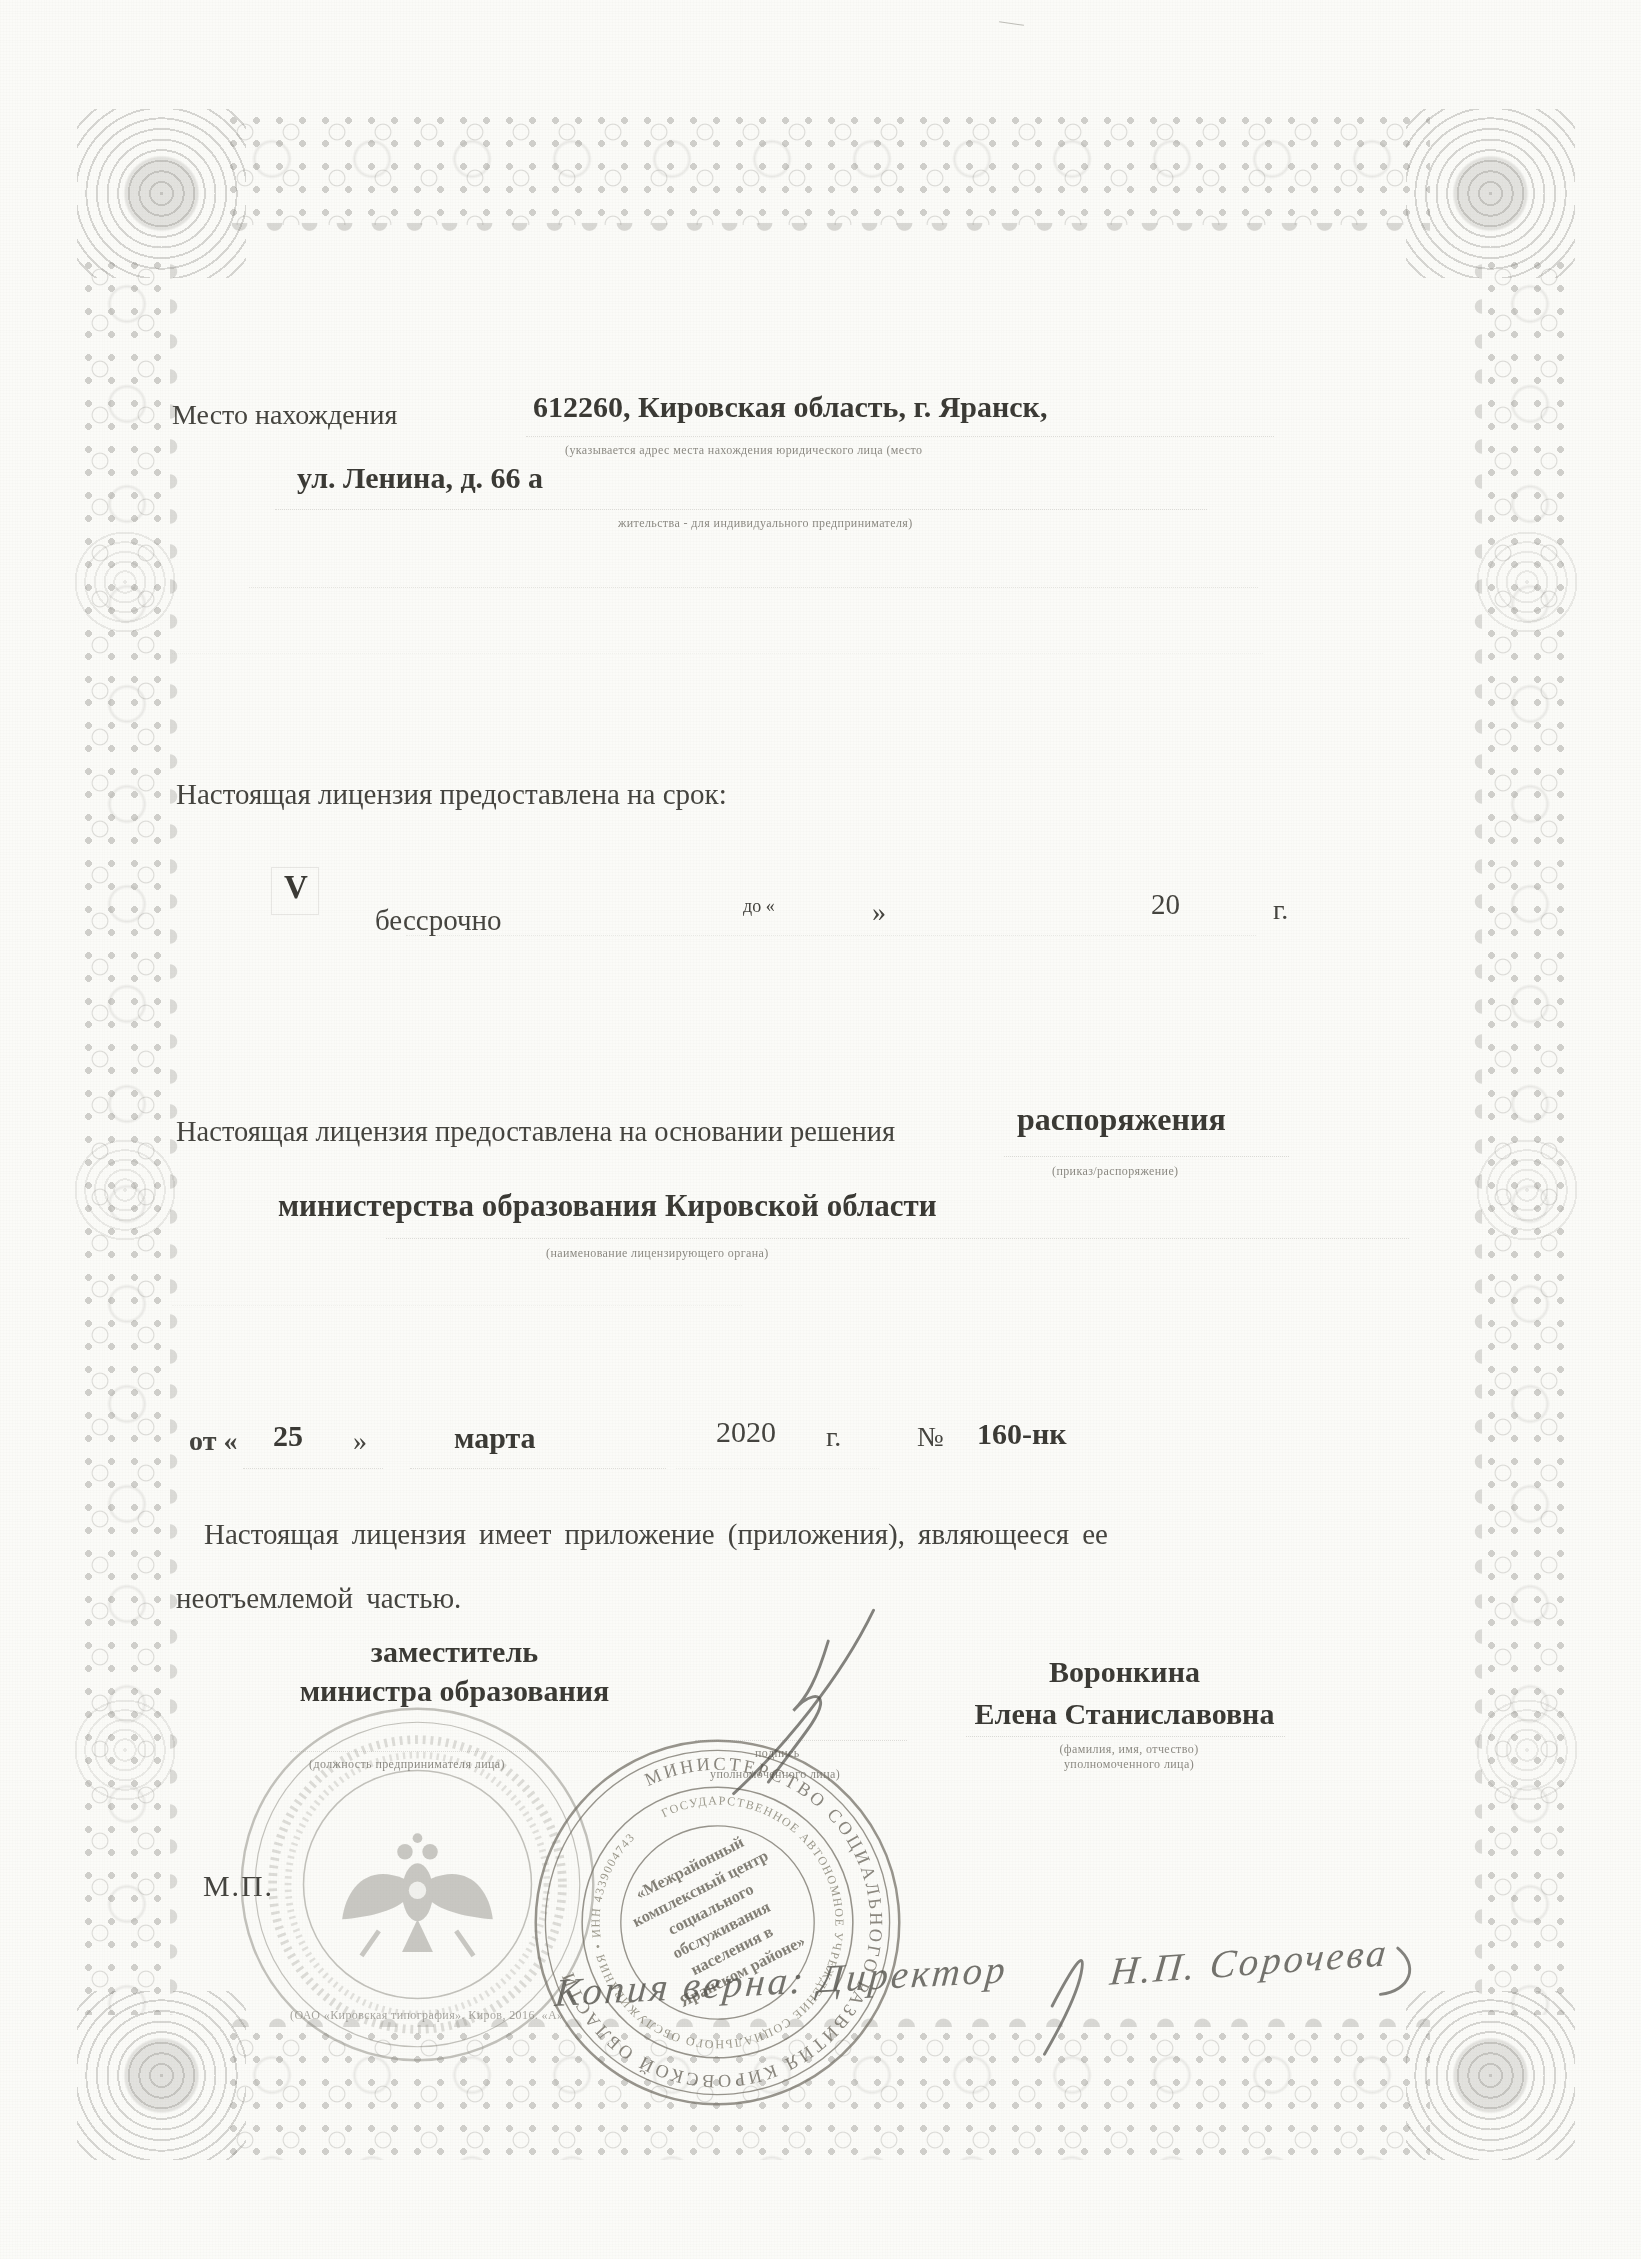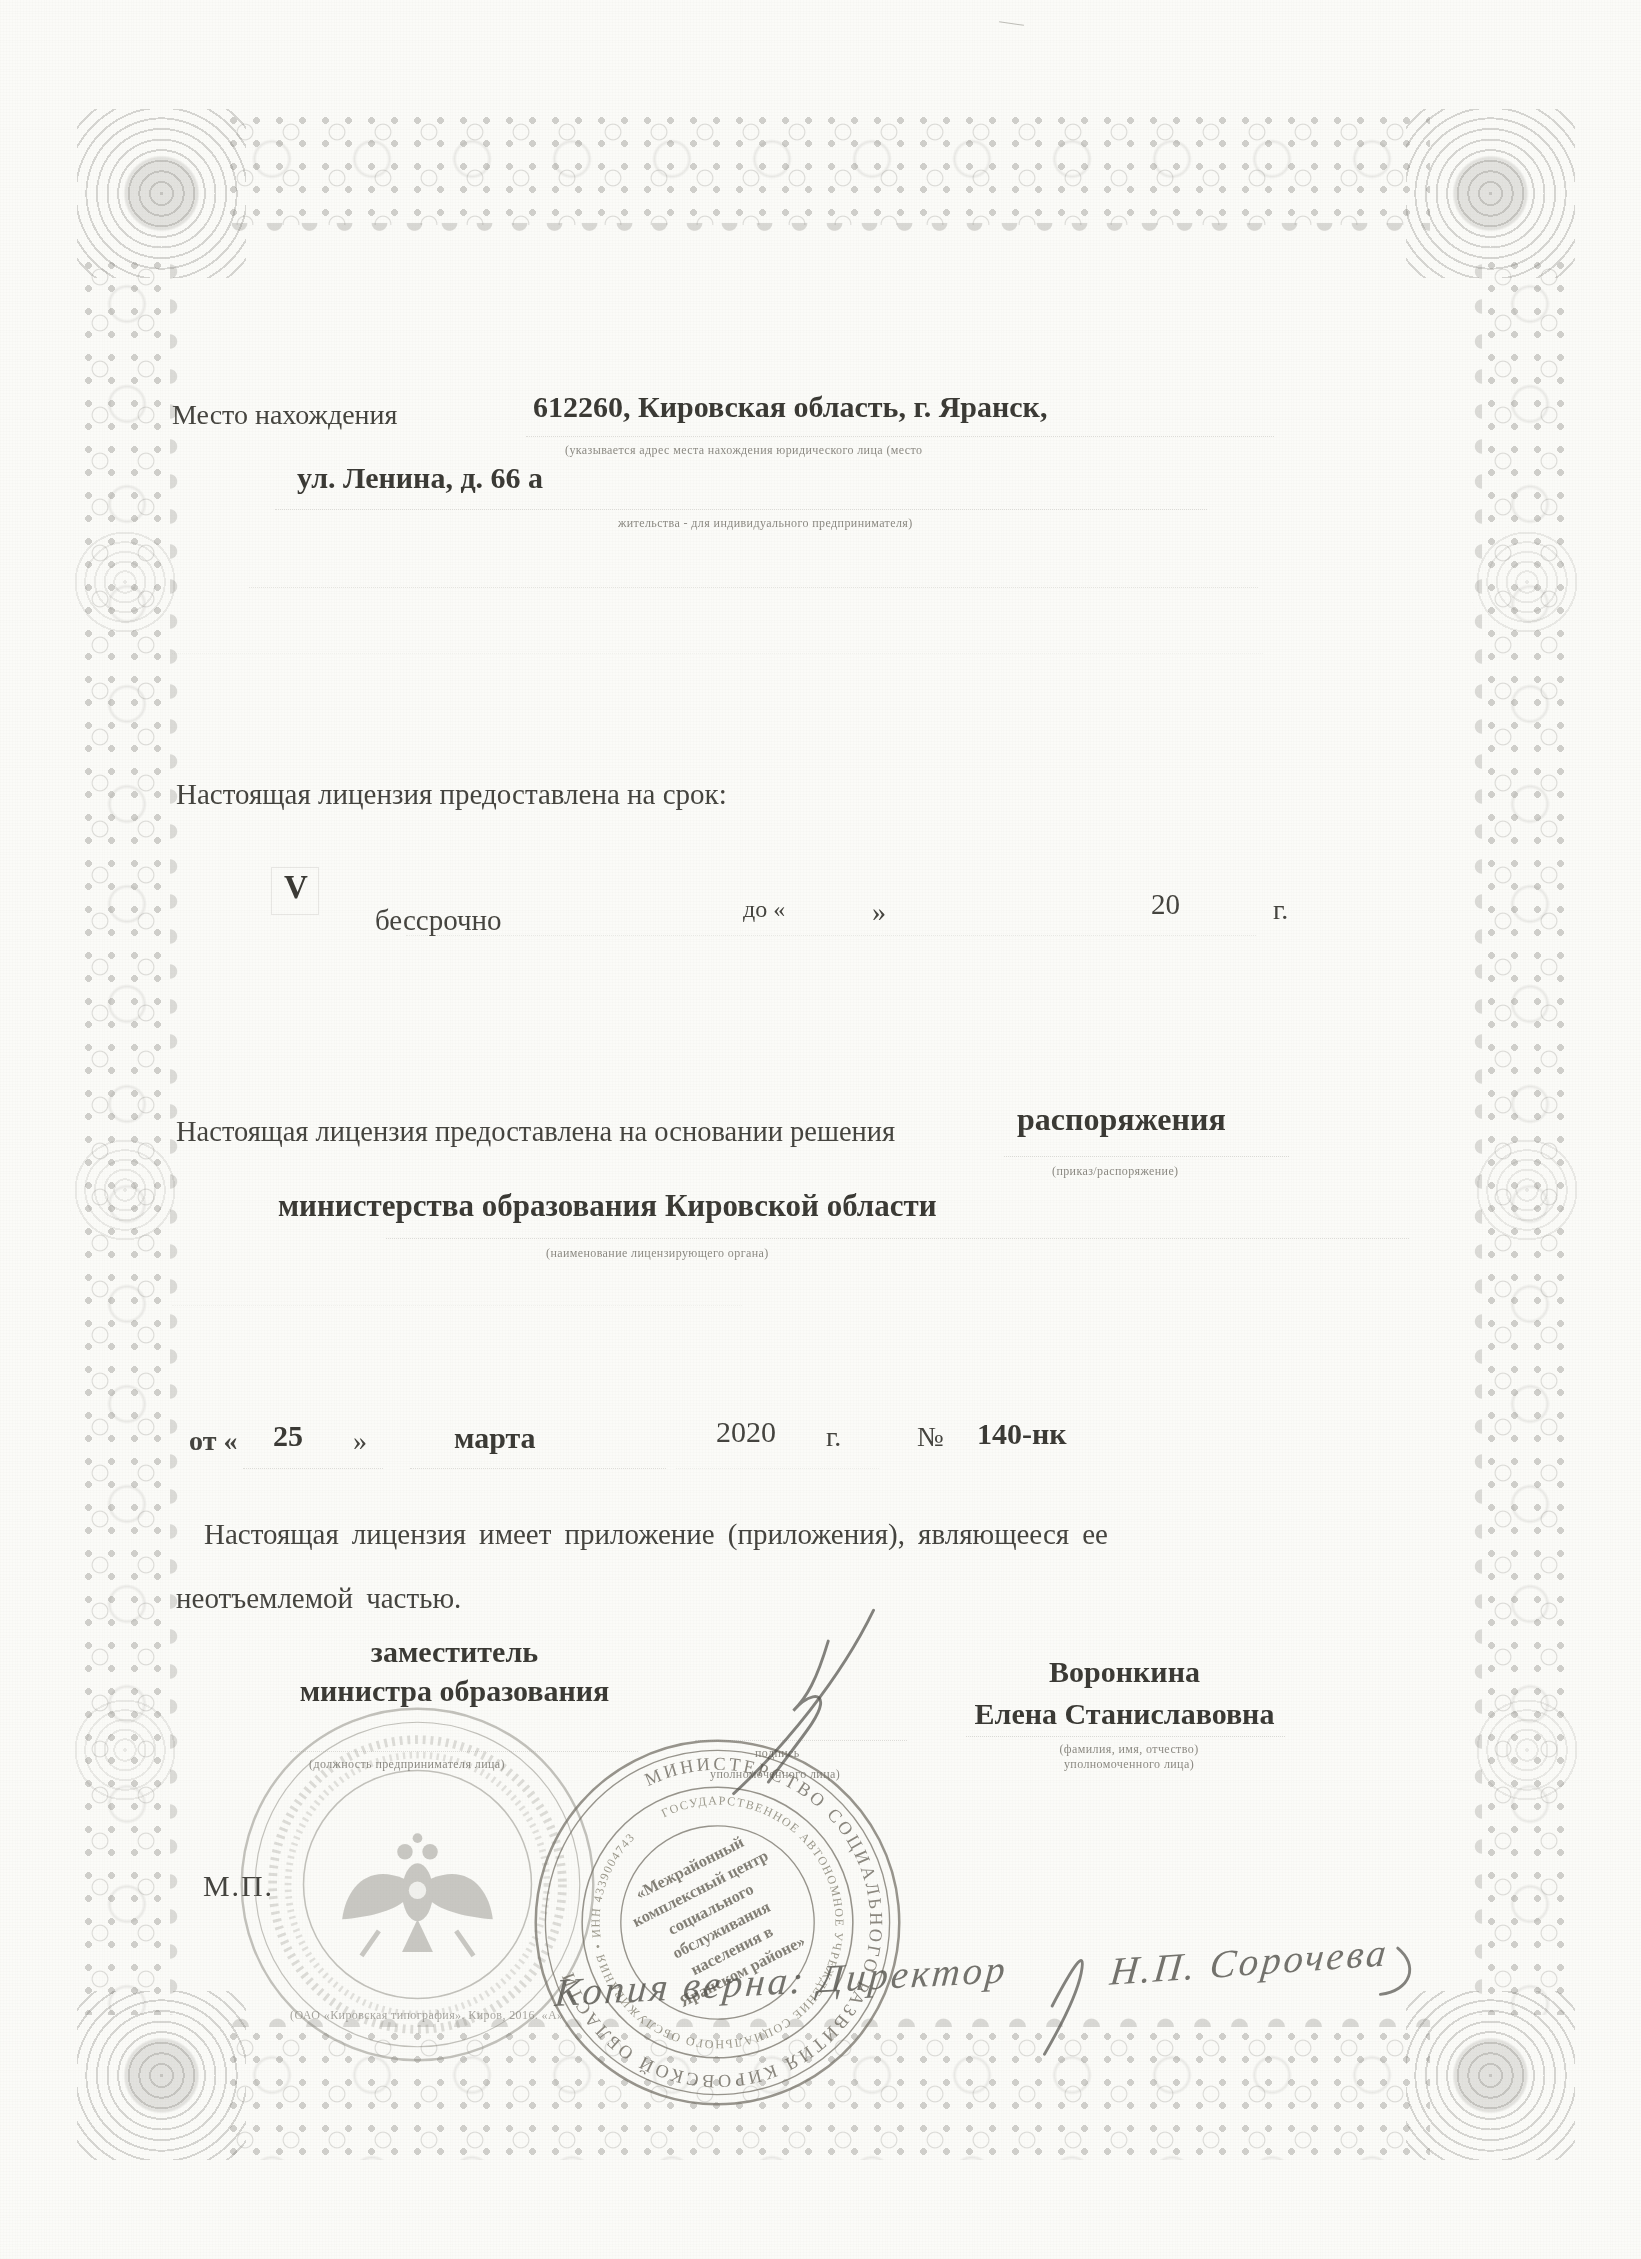--- a/index.html
+++ b/index.html
@@ -105,21 +105,21 @@
   <div class="t cap blur" style="left:618px;top:516px;">жительства - для индивидуального предпринимателя)</div>
 
   <div class="rule" style="left:249px;top:587px;width:1009px;opacity:.35"></div>
   <div class="rule" style="left:172px;top:653px;width:1091px;opacity:.14"></div>
 
   <div class="t blur" style="left:176px;top:778px;font-size:29px;">Настоящая лицензия предоставлена на срок:</div>
 
   <div class="t" style="left:271px;top:867px;width:46px;height:46px;border:1px solid rgba(110,108,100,.14);"></div>
   <div class="t bold blur" style="left:284px;top:869px;font-size:33px;">V</div>
   <div class="t blur" style="left:375px;top:904px;font-size:29px;">бессрочно</div>
-  <div class="t blur" style="left:743px;top:896px;font-size:24px;">до «</div>
+  <div class="t blur" style="left:743px;top:896px;font-size:18px;">до «</div>
   <div class="t blur" style="left:872px;top:896px;font-size:28px;">»</div>
   <div class="t blur" style="left:1151px;top:888px;font-size:29px;">20</div>
   <div class="t blur" style="left:1273px;top:894px;font-size:28px;">г.</div>
   <div class="rule" style="left:406px;top:935px;width:850px;opacity:.28"></div>
 
   <div class="t blur" style="left:176px;top:1116px;font-size:28.5px;">Настоящая лицензия предоставлена на основании решения</div>
   <div class="t bold blur" style="left:1017px;top:1101px;font-size:32px;">распоряжения</div>
   <div class="rule faint" style="left:1004px;top:1156px;width:285px;"></div>
   <div class="t cap blur" style="left:1052px;top:1164px;">(приказ/распоряжение)</div>
 
@@ -129,21 +129,21 @@
 
   <div class="rule" style="left:172px;top:1305px;width:570px;opacity:.16"></div>
 
   <div class="t blur" style="left:189px;top:1425px;font-size:28px;font-weight:bold;">от «</div>
   <div class="t bold blur" style="left:273px;top:1419px;font-size:30px;">25</div>
   <div class="t blur" style="left:353px;top:1425px;font-size:28px;">»</div>
   <div class="t bold blur" style="left:454px;top:1421px;font-size:30px;">марта</div>
   <div class="t blur" style="left:716px;top:1415px;font-size:30px;">2020</div>
   <div class="t blur" style="left:826px;top:1421px;font-size:28px;">г.</div>
   <div class="t blur" style="left:917px;top:1421px;font-size:28px;">№</div>
-  <div class="t bold blur" style="left:977px;top:1417px;font-size:30px;">140-нк</div>
+  <div class="t bold blur" style="left:977px;top:1417px;font-size:30px;">160-нк</div>
   <div class="rule faint" style="left:243px;top:1468px;width:140px;"></div>
   <div class="rule faint" style="left:410px;top:1468px;width:256px;"></div>
   <div class="rule" style="left:676px;top:1468px;width:203px;opacity:.2"></div>
 
   <div class="t blur" style="left:176px;top:1518px;font-size:29px;word-spacing:5.8px;margin-left:28px;">Настоящая  лицензия  имеет  приложение  (приложения),  являющееся  ее</div>
   <div class="t blur" style="left:176px;top:1582px;font-size:29px;word-spacing:5.8px;">неотъемлемой  частью.</div>
 
   <div class="t bold blur" style="left:242px;top:1632px;width:425px;text-align:center;font-size:30px;white-space:normal;line-height:39px;">
     <div>заместитель</div>
     <div>министра образования</div>

